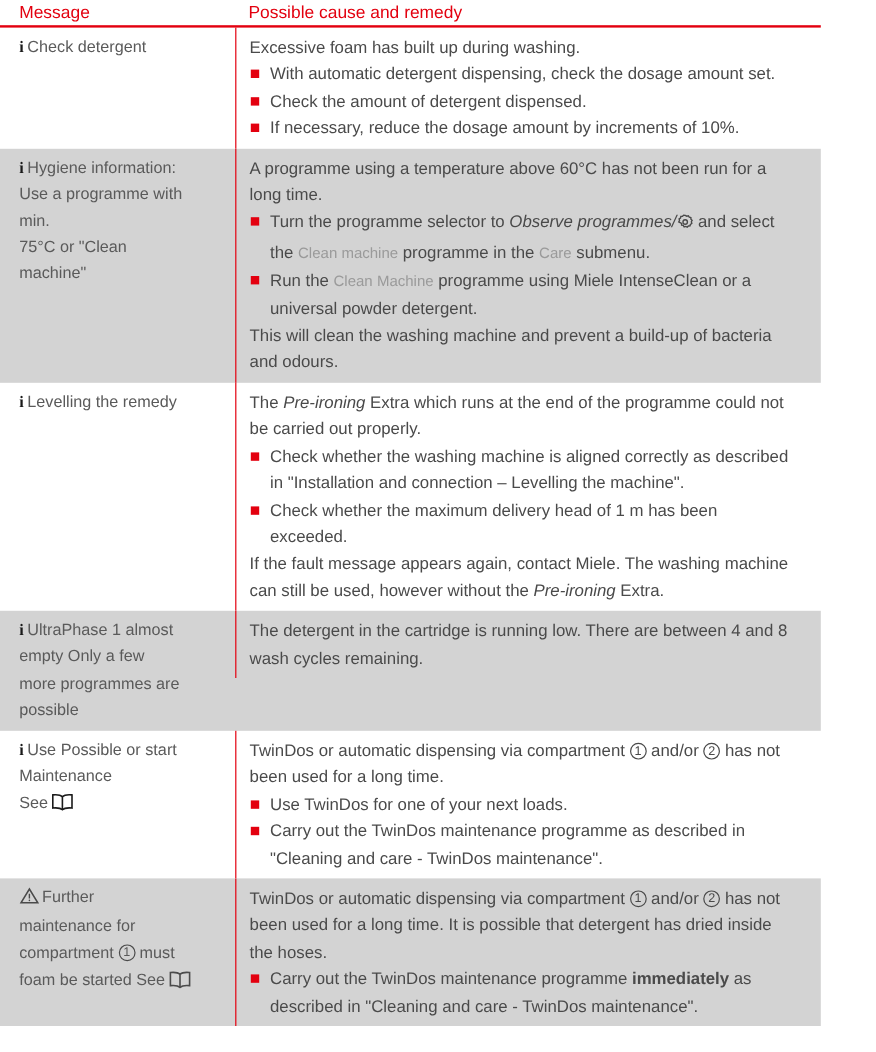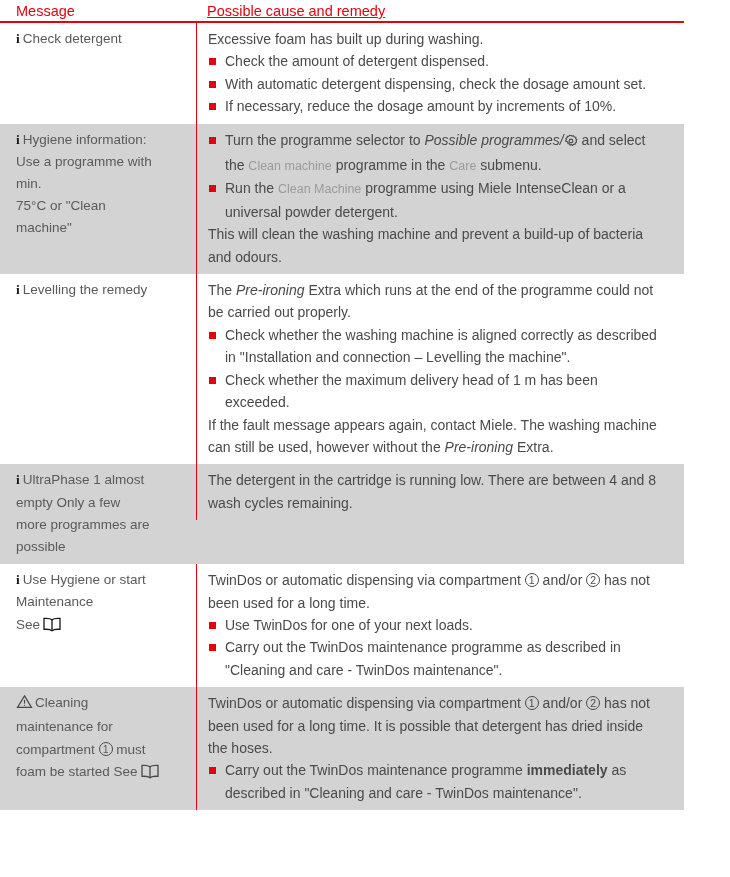--- a/index.html
+++ b/index.html
@@ -27,21 +27,21 @@
     height: 23px;
     border-bottom: 2px solid #e3000f;
   }
   .thead .th {
     color: #e3000f;
     font-size: 14.5px;
     line-height: 20px;
     padding: 1px 0 0 16px;
   }
   .thead .th.msg { width: 196px; }
-  .thead .th.cause { flex: 1; padding-left: 11px; text-decoration: underline; }
+  .thead .th.cause { flex: 1; padding-left: 11px; }
 
   
   .row {
     display: flex;
     position: relative;
     align-items: flex-start;
   }
   .row.shaded { background: #d3d3d3; }
   .row .cell-msg {
     width: 196px;
@@ -119,38 +119,39 @@
     <div class="th cause">Possible cause and remedy</div>
   </div>
 
   <div class="row">
     <div class="cell-msg">
       <i class="ico-info">i</i><span>Check detergent</span>
     </div>
     <div class="cell-cause">
       <p class="para">Excessive foam has built up during washing.</p>
       <ul class="bullets">
+        <li>With automatic detergent dispensing, check the dosage amount set.</li>
         <li>Check the amount of detergent dispensed.</li>
-        <li>With automatic detergent dispensing, check the dosage amount set.</li>
         <li>If necessary, reduce the dosage amount by increments of 10%.</li>
       </ul>
     </div>
   </div>
 
   <div class="row shaded">
     <div class="cell-msg">
       <i class="ico-info">i</i><span>Hygiene information:</span><br>
       <span>Use a programme with</span><br>
       <span>min.</span><br>
       <span>75°C or "Clean</span><br>
       <span>machine"</span>
     </div>
     <div class="cell-cause">
-      <ul class="bullets">
-        <li><span>Turn the programme selector to </span><span class="ital">Possible programmes/</span><span class="ico-gear"><svg width="14" height="14" viewBox="0 0 24 24">
+      <p class="para">A programme using a temperature above 60°C has not been run for a long time.</p>
+      <ul class="bullets">
+        <li><span>Turn the programme selector to </span><span class="ital">Observe programmes/</span><span class="ico-gear"><svg width="14" height="14" viewBox="0 0 24 24">
                 <path fill="none" stroke="#4a4a4a" stroke-width="2" d="M12 2.6l2.2 1.1 2.3-.6 1.3 2 2.3.5.1 2.4 1.7 1.6-1.1 2.1.6 2.3-2 1.3-.5 2.3-2.4.1-1.6 1.7-2.1-1.1-2.3.6-1.3-2-2.3-.5-.1-2.4L2.8 12l1.1-2.1-.6-2.3 2-1.3.5-2.3 2.4-.1L9.8 2.2z"></path>
                 <circle cx="12" cy="12" r="3.2" fill="none" stroke="#4a4a4a" stroke-width="2"></circle>
               </svg></span><span> and select the </span><span class="disp">Clean machine</span><span> programme in the </span><span class="disp">Care</span><span> submenu.</span></li>
         <li><span>Run the </span><span class="disp">Clean Machine</span><span> programme using Miele IntenseClean or a universal powder detergent.</span></li>
       </ul>
       <p class="para">This will clean the washing machine and prevent a build-up of bacteria and odours.</p>
     </div>
   </div>
 
   <div class="row">
@@ -174,21 +175,21 @@
       <span>more programmes are</span><br>
       <span>possible</span>
     </div>
     <div class="cell-cause">
       <p class="para">The detergent in the cartridge is running low. There are between 4 and 8 wash cycles remaining.</p>
     </div>
   </div>
 
   <div class="row">
     <div class="cell-msg">
-      <i class="ico-info">i</i><span>Use Hygiene or start</span><br>
+      <i class="ico-info">i</i><span>Use Possible or start</span><br>
       <span>Maintenance</span><br>
       <span>See</span><span class="ico-book"><svg width="20" height="15" viewBox="0 0 24 18">
             <path fill="none" stroke="#1a1a1a" stroke-width="1.6" d="M12 3.4C10 1.6 6.6 1.3 2.4 1.7v13.1c4.2-.4 7.6-.1 9.6 1.7 2-1.8 5.4-2.1 9.6-1.7V1.7c-4.2-.4-7.6-.1-9.6 1.7z"></path>
             <line x1="12" y1="3.4" x2="12" y2="16.5" stroke="#1a1a1a" stroke-width="1.6"></line>
           </svg></span>
     </div>
     <div class="cell-cause">
       <p class="para"><span>TwinDos or automatic dispensing via compartment </span><span class="ico-circ">1</span><span> and/or </span><span class="ico-circ">2</span><span> has not been used for a long time.</span></p>
       <ul class="bullets">
         <li>Use TwinDos for one of your next loads.</li>
@@ -196,21 +197,21 @@
       </ul>
     </div>
   </div>
 
   <div class="row shaded">
     <div class="cell-msg">
       <span class="ico-warn"><svg width="17" height="15" viewBox="0 0 20 18">
             <path fill="none" stroke="#4a4a4a" stroke-width="1.5" d="M10 2.2 18.4 16H1.6z"></path>
             <line x1="10" y1="7" x2="10" y2="11.6" stroke="#4a4a4a" stroke-width="1.4"></line>
             <circle cx="10" cy="13.6" r="0.8" fill="#4a4a4a"></circle>
-          </svg></span><span>Cleaning</span><br>
+          </svg></span><span>Further</span><br>
       <span>maintenance for</span><br>
       <span>compartment</span> <span class="ico-circ">1</span> <span>must</span><br>
       <span>foam be started See</span><span class="ico-book"><svg width="20" height="15" viewBox="0 0 24 18">
             <path fill="none" stroke="#4a4a4a" stroke-width="1.6" d="M12 3.4C10 1.6 6.6 1.3 2.4 1.7v13.1c4.2-.4 7.6-.1 9.6 1.7 2-1.8 5.4-2.1 9.6-1.7V1.7c-4.2-.4-7.6-.1-9.6 1.7z"></path>
             <line x1="12" y1="3.4" x2="12" y2="16.5" stroke="#4a4a4a" stroke-width="1.6"></line>
           </svg></span>
     </div>
     <div class="cell-cause">
       <p class="para"><span>TwinDos or automatic dispensing via compartment </span><span class="ico-circ">1</span><span> and/or </span><span class="ico-circ">2</span><span> has not been used for a long time. It is possible that detergent has dried inside the hoses.</span></p>
       <ul class="bullets">

